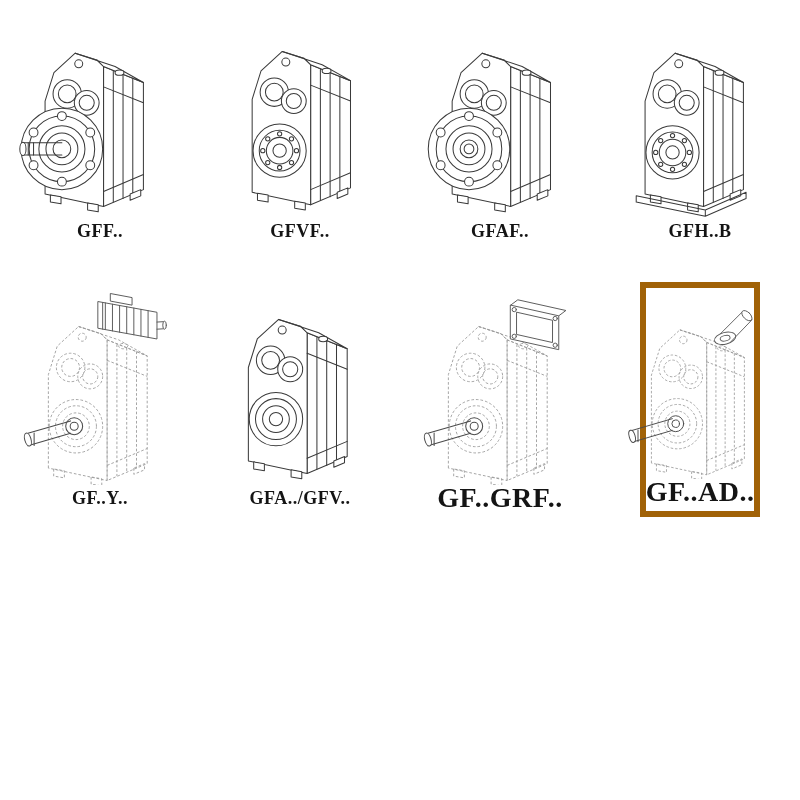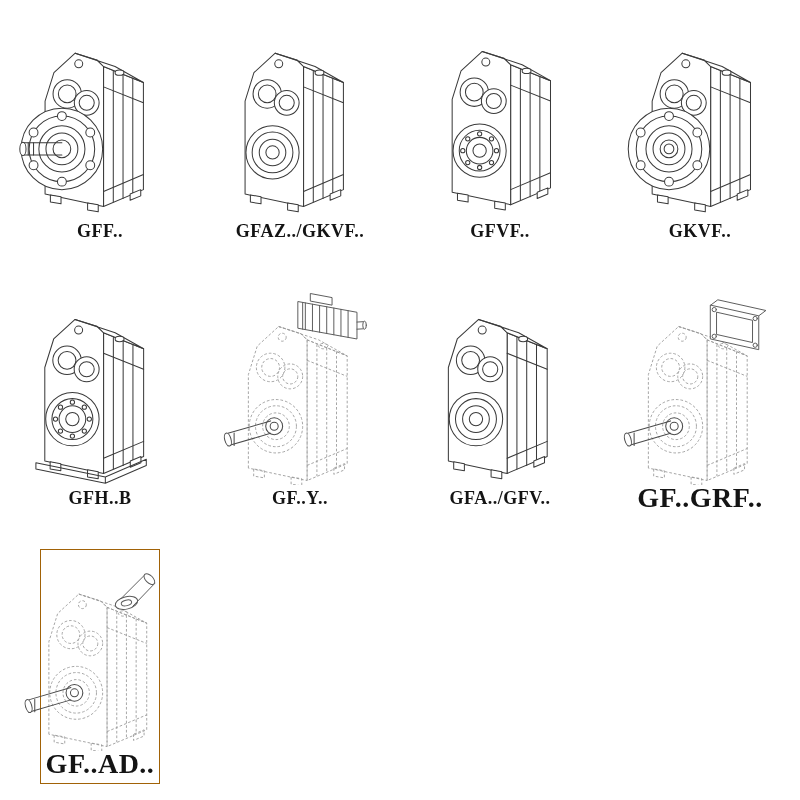--- a/index.html
+++ b/index.html
@@ -2,21 +2,21 @@
 <html><head>
 <meta charset="utf-8">
 <style>
   html,body{margin:0;padding:0;background:#ffffff;}
   body{width:800px;height:800px;overflow:hidden;font-family:"Liberation Serif", serif;}
   .grid{display:grid;grid-template-columns:repeat(4,200px);grid-template-rows:266px 267px 267px;width:800px;height:620px;}
   .cell{display:flex;flex-direction:column;align-items:center;justify-content:flex-end;box-sizing:border-box;padding-bottom:6px;}
   .cell svg.drawing{width:198px;height:222px;display:block;}
   .label{font-weight:bold;font-size:18px;letter-spacing:0.5px;color:#141414;line-height:26px;text-align:center;white-space:nowrap;}
   .label.lg{font-size:28px;}
-  .boxed{border:1px solid #a16207;}
+  .boxed{border:6px solid #a16207;}
   
   .g-solid{stroke:#3a3a3a;fill:#ffffff;stroke-width:1.15;stroke-linejoin:round;stroke-linecap:round;}
   .g-dashed{stroke:#9b9b9b;fill:none;stroke-width:1;stroke-dasharray:3 2.2;stroke-linejoin:round;}
   .g-attach{stroke:#5a5a5a;fill:#ffffff;stroke-width:1.1;stroke-dasharray:none;stroke-linejoin:round;stroke-linecap:round;}
   .g-shaft{stroke:#4a4a4a;fill:#ffffff;stroke-width:1.15;stroke-dasharray:none;stroke-linecap:round;}
   .defs-holder{position:absolute;width:0;height:0;overflow:hidden;}
 </style>
 </head>
 <body>
 
@@ -143,30 +143,20 @@
       <g class="g-solid">
         <use href="#housing"></use>
           <use href="#topbores"></use>
           <use href="#flange"></use>
           <use href="#shaft"></use>
       </g>
     </svg>
     <figcaption class="label">GFF..</figcaption>
   </figure>
 
-  <figure class="cell">
-    <svg class="drawing" viewBox="0 0 200 228" role="img">
-      <g class="g-solid">
-        <use href="#housing"></use>
-          <use href="#topbores"></use>
-          <use href="#bigbore"></use>
-      </g>
-    </svg>
-    <figcaption class="label">GFAZ../GKVF..</figcaption>
-  </figure>
 
   <figure class="cell">
     <svg class="drawing" viewBox="0 0 200 228" role="img">
       <g class="g-solid" transform="translate(8,-2)">
         <use href="#housing"></use>
           <use href="#topbores"></use>
           <use href="#bigbore"></use>
           <use href="#bearing"></use>
       </g>
     </svg>
@@ -175,21 +165,21 @@
 
   <figure class="cell">
     <svg class="drawing" viewBox="0 0 200 228" role="img">
       <g class="g-solid" transform="translate(8,0)">
         <use href="#housing"></use>
           <use href="#topbores"></use>
           <use href="#flange"></use>
         <circle cx="57" cy="150" r="5.5"></circle>
       </g>
     </svg>
-    <figcaption class="label">GKVF..</figcaption>
+    <figcaption class="label">GFAF..</figcaption>
   </figure>
 
 
   <figure class="cell">
     <svg class="drawing" viewBox="0 0 200 228" role="img">
       <g class="g-solid">
         <use href="#housing"></use>
           <use href="#topbores"></use>
           <use href="#bigbore"></use>
           <use href="#bearing"></use>

